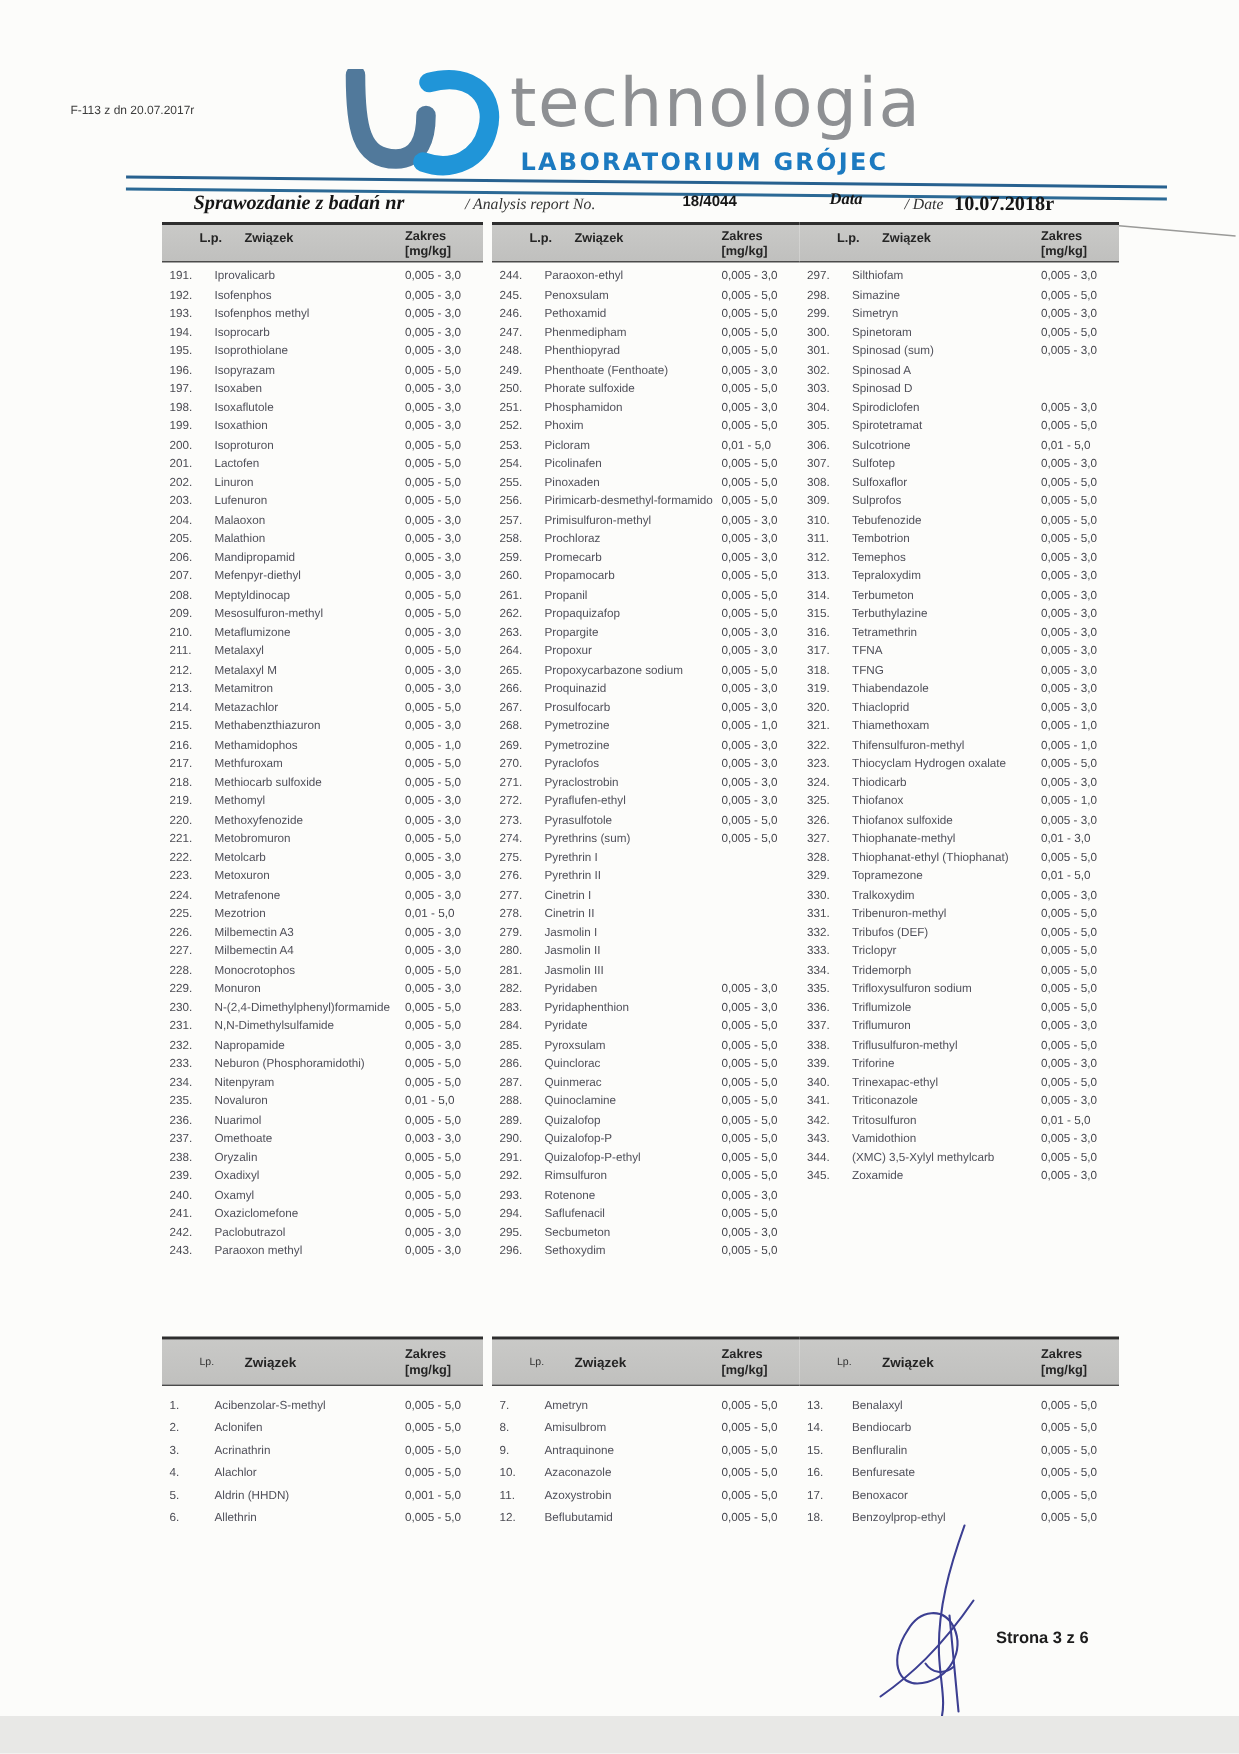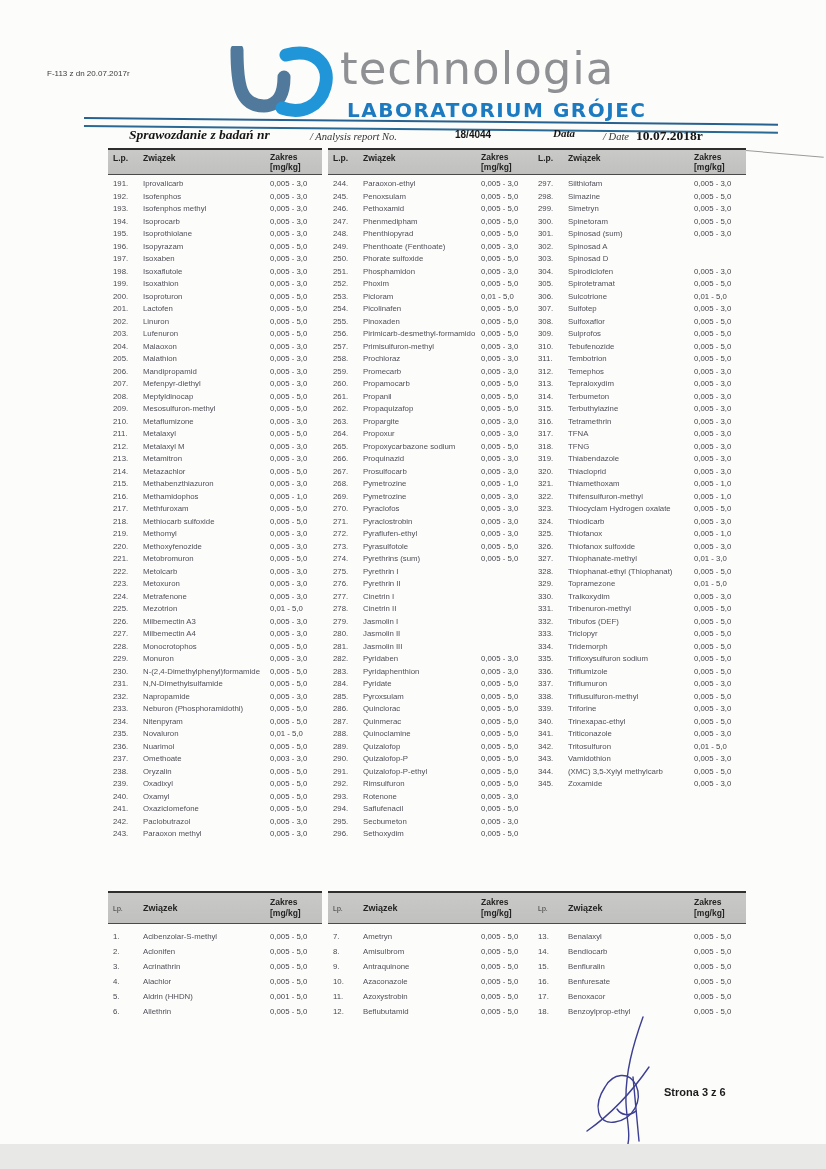--- a/index.html
+++ b/index.html
@@ -3,40 +3,40 @@
 <meta charset="utf-8">
 <style>
   html,body{margin:0;padding:0;}
   body{background:#e8e8e6;font-family:"Liberation Sans",sans-serif;}
   .page{position:relative;width:826px;height:1144px;background:#fcfcfa;margin:0 auto;overflow:hidden;box-shadow:0 0 6px rgba(0,0,0,.25);}
 
   .form-ref{position:absolute;left:47px;top:69px;font-size:8px;color:#3c3c3c;}
 
   .logo-mark{position:absolute;left:223px;top:46px;}
   .brand{position:absolute;left:340px;top:42px;font-family:"DejaVu Sans",sans-serif;font-size:45px;color:#8e9093;letter-spacing:1px;}
-  .brand-sub{position:absolute;left:347px;top:98px;font-family:"DejaVu Sans",sans-serif;font-size:20px;font-weight:bold;color:#1c7ac0;letter-spacing:1.5px;}
+  .brand-sub{position:absolute;left:347px;top:98px;font-family:"DejaVu Sans",sans-serif;font-size:16px;font-weight:bold;color:#1c7ac0;letter-spacing:1.5px;}
 
   .rule{position:absolute;left:84px;top:117px;width:694px;height:6px;border-top:2.5px solid #27618f;border-bottom:2px solid #2b6995;transform:rotate(.55deg);transform-origin:left center;}
   .rule-tail{position:absolute;left:746px;top:150px;width:78px;border-top:1px solid #9a9a98;transform:rotate(5deg);transform-origin:left center;}
 
   .rep{position:absolute;top:127px;color:#161616;}
   .rep-pl{left:129px;font-family:"Liberation Serif",serif;font-style:italic;font-weight:bold;font-size:13.5px;}
   .rep-en{left:310px;top:131px;font-family:"Liberation Serif",serif;font-style:italic;font-size:10.5px;color:#333;}
   .rep-no{left:455px;top:129px;font-size:10px;font-weight:bold;}
   .rep-datepl{left:553px;font-family:"Liberation Serif",serif;font-style:italic;font-weight:bold;font-size:11px;}
   .rep-dateen{left:603px;top:131px;font-family:"Liberation Serif",serif;font-style:italic;font-size:10.5px;color:#333;}
   .rep-date{left:636px;top:128px;font-family:"Liberation Serif",serif;font-size:13.5px;font-weight:600;}
 
   .tgroup{position:absolute;top:148px;}
   .bgroup{position:absolute;top:891px;}
   #g1,#b1{left:108px;width:214px;}
   #g2,#b2{left:328px;width:205px;}
   #g3,#b3{left:533px;width:213px;}
 
-  .thead{background:linear-gradient(#c9c9c7,#c0c0be);border-top:2.5px solid #2e2e2e;border-bottom:1.5px solid #4a4a4a;display:flex;color:#242424;}
+  .thead{background:linear-gradient(#c9c9c7,#c0c0be);border-top:2.5px solid #2e2e2e;border-bottom:1.5px solid #4a4a4a;display:flex;color:#242424;padding-left:20px;}
   .tgroup .thead{height:24px;font-size:8.5px;}
   .bgroup .thead{height:30px;font-size:8.5px;align-items:center;}
   .h-lp{width:30px;flex:none;padding:3px 0 0 5px;font-weight:bold;}
   .bgroup .h-lp{font-size:7px;font-weight:normal;color:#333;padding-top:0;}
   .h-name{flex:1;padding-top:3px;font-weight:bold;}
   .bgroup .h-name{padding-top:0;font-size:9px;}
   .h-range{width:52px;flex:none;font-weight:bold;line-height:10px;padding-top:2px;}
   .bgroup .h-range{padding-top:0;line-height:11px;}
 
   .rows{margin-top:3px;}

